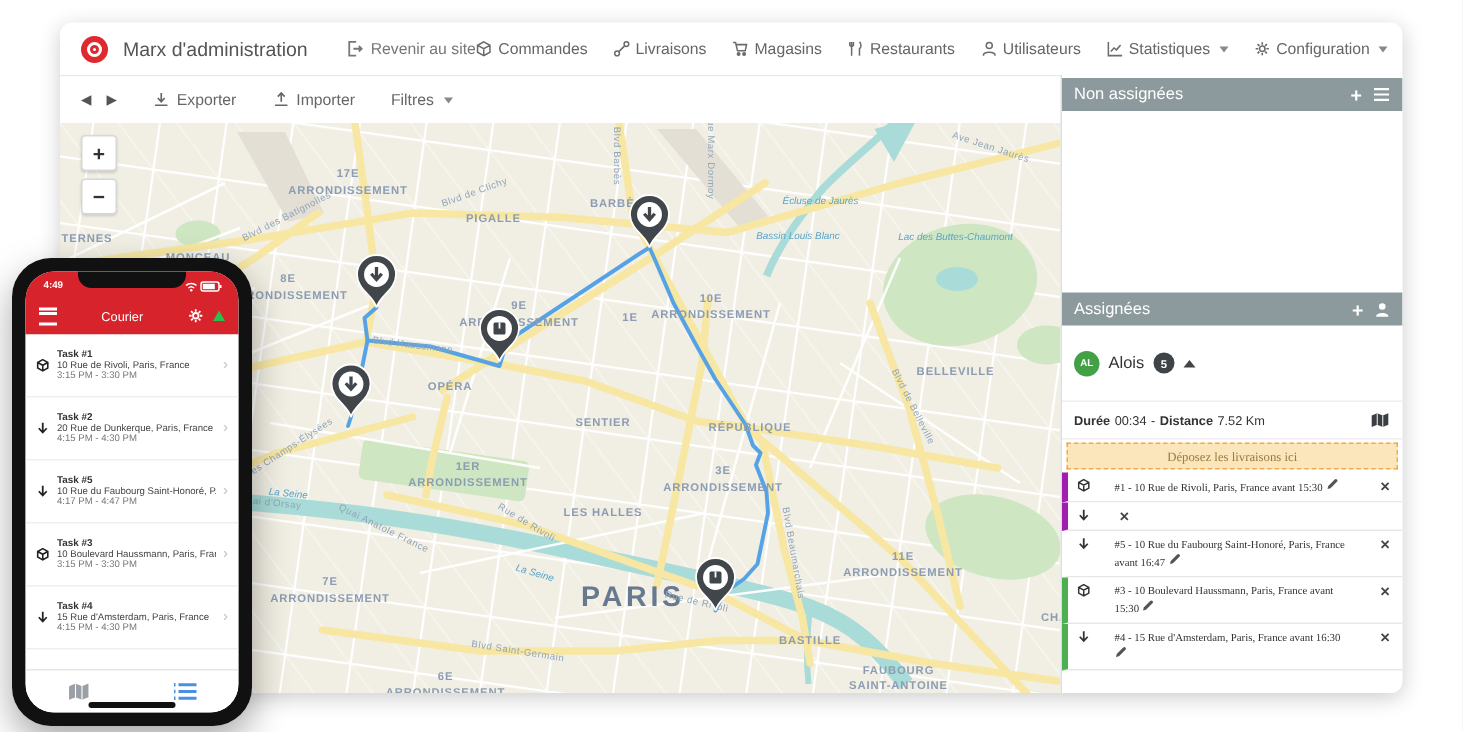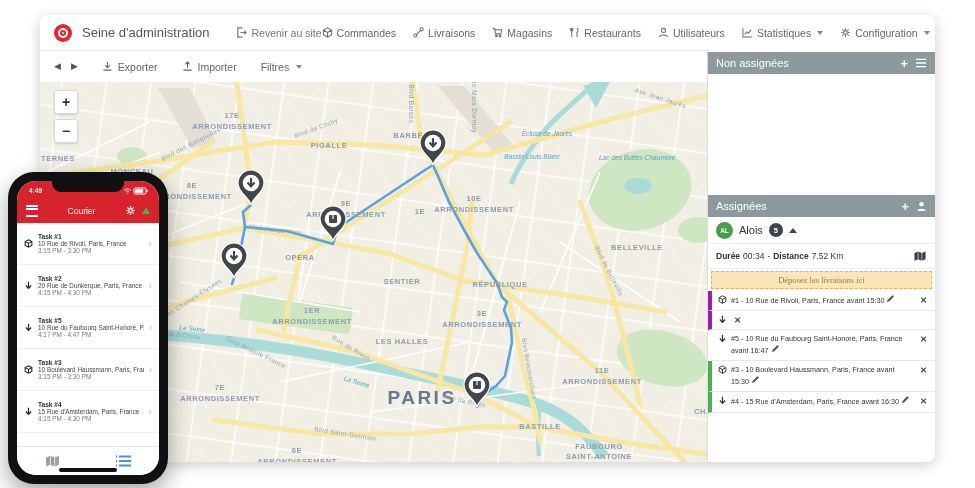--- a/index.html
+++ b/index.html
@@ -35,34 +35,34 @@
   .map-label-big{font-weight:bold;fill:#66798f;letter-spacing:2.5px;font-size:19px;}
   .map-label-s{fill:#91a5b9;font-size:6.4px;letter-spacing:.4px;}
   .map-label-w{fill:#57a5ca;font-size:6.6px;font-style:italic;}
   
   .sidebar{position:absolute;left:667px;top:35px;width:228px;height:412px;background:#fff;border-left:1px solid #ddd;
            display:flex;flex-direction:column;padding-top:2px;box-sizing:border-box;}
   .panel-hdr{height:22px;background:#8c9a9d;color:#fff;display:flex;align-items:center;padding:0 8px;font-size:11px;flex:0 0 auto;}
   .panel-hdr .ph-icons{margin-left:auto;display:flex;gap:7px;align-items:center;}
   .ph-plus{font-size:13px;font-weight:bold;line-height:1;cursor:pointer;}
   .spacer{height:121px;flex:0 0 auto;background:#fff;}
-  .courier-row{height:26px;display:flex;align-items:center;gap:6px;padding:0 8px;flex:0 0 auto;cursor:pointer;}
+  .courier-row{height:26px;display:flex;align-items:center;gap:6px;padding:12px 8px;flex:0 0 auto;cursor:pointer;}
   .courier-avatar{width:17px;height:17px;border-radius:50%;background:#43a047;color:#fff;font-size:6.5px;font-weight:bold;
           display:flex;align-items:center;justify-content:center;}
   .courier-name{font-size:11px;color:#333;}
   .courier-badge{min-width:14px;height:14px;border-radius:50%;background:#3f4449;color:#fff;font-size:7.5px;
           display:flex;align-items:center;justify-content:center;font-weight:bold;}
   .summary-row{height:24px;border-top:1px solid #eee;border-bottom:1px solid #eee;display:flex;align-items:center;
           padding:0 8px;font-size:8.5px;color:#333;gap:3px;flex:0 0 auto;}
   .summary-row b{font-weight:bold;}
   .summary-row .icn{margin-left:auto;cursor:pointer;}
   .dropzone{height:16px;margin:2px 3px;border:1.5px dashed #f0ad4e;background:#fbe5bb;color:#9a7b3f;
           font-size:8.5px;display:flex;align-items:center;justify-content:center;flex:0 0 auto;font-family:Liberation Serif, serif;}
-  .task{display:flex;align-items:flex-start;border-bottom:1px solid #e7e7e7;padding:4px 5px 4px 6px;gap:4px;background:#fff;flex:0 0 auto;
-        border-left:4px solid transparent;}
+  .task{display:flex;align-items:flex-start;border-bottom:1px solid #e7e7e7;padding:4px 5px 4px 6px;gap:16px;background:#fff;flex:0 0 auto;
+        border-left:4px solid transparent;font-family:Liberation Serif, serif;}
   .task.t-purple{border-left-color:#a21caf;}
   .task.t-green{border-left-color:#4caf50;}
   .t-text{font-size:7.2px;color:#333;line-height:1.45;flex:1 1 auto;}
   .t-close{font-size:8.5px;color:#444;font-weight:bold;cursor:pointer;padding:0 3px;}
   .pencil{cursor:pointer;}
   
   .phone{position:absolute;left:8px;top:172px;width:160px;height:312px;background:#111;border-radius:26px;
          box-shadow:0 10px 24px rgba(0,0,0,.35);z-index:20;padding:9px;box-sizing:border-box;}
   .screen{width:100%;height:100%;border-radius:19px;overflow:hidden;background:#fff;position:relative;display:flex;flex-direction:column;}
   .notch{position:absolute;left:50%;transform:translateX(-50%);top:0;width:72px;height:11px;background:#111;
@@ -86,21 +86,21 @@
   .p-tabbar{height:28px;border-top:1px solid #e5e5e5;display:flex;align-items:center;justify-content:space-around;flex:0 0 auto;background:#fff;}
   .home-bar{position:absolute;bottom:3px;left:50%;transform:translateX(-50%);width:58px;height:4px;border-radius:2px;background:#111;z-index:4;}
 </style>
 </head>
 <body>
 
 <div class="window">
 
   <div class="hdr">
     <div class="logo"></div>
-    <div class="hdr-title">Seine d'administration</div>
+    <div class="hdr-title">Marx d'administration</div>
     <div class="back">
       <span class="icn">
           <svg width="11" height="11" viewBox="0 0 12 12" fill="none" stroke="#777" stroke-width="1.3">
             <path d="M7 1H2v10h5M5 6h6M9 4l2 2-2 2"></path>
           </svg>
         </span>
       <span>Revenir au site</span>
     </div>
     <div class="nav">
       <div class="nav-item">

